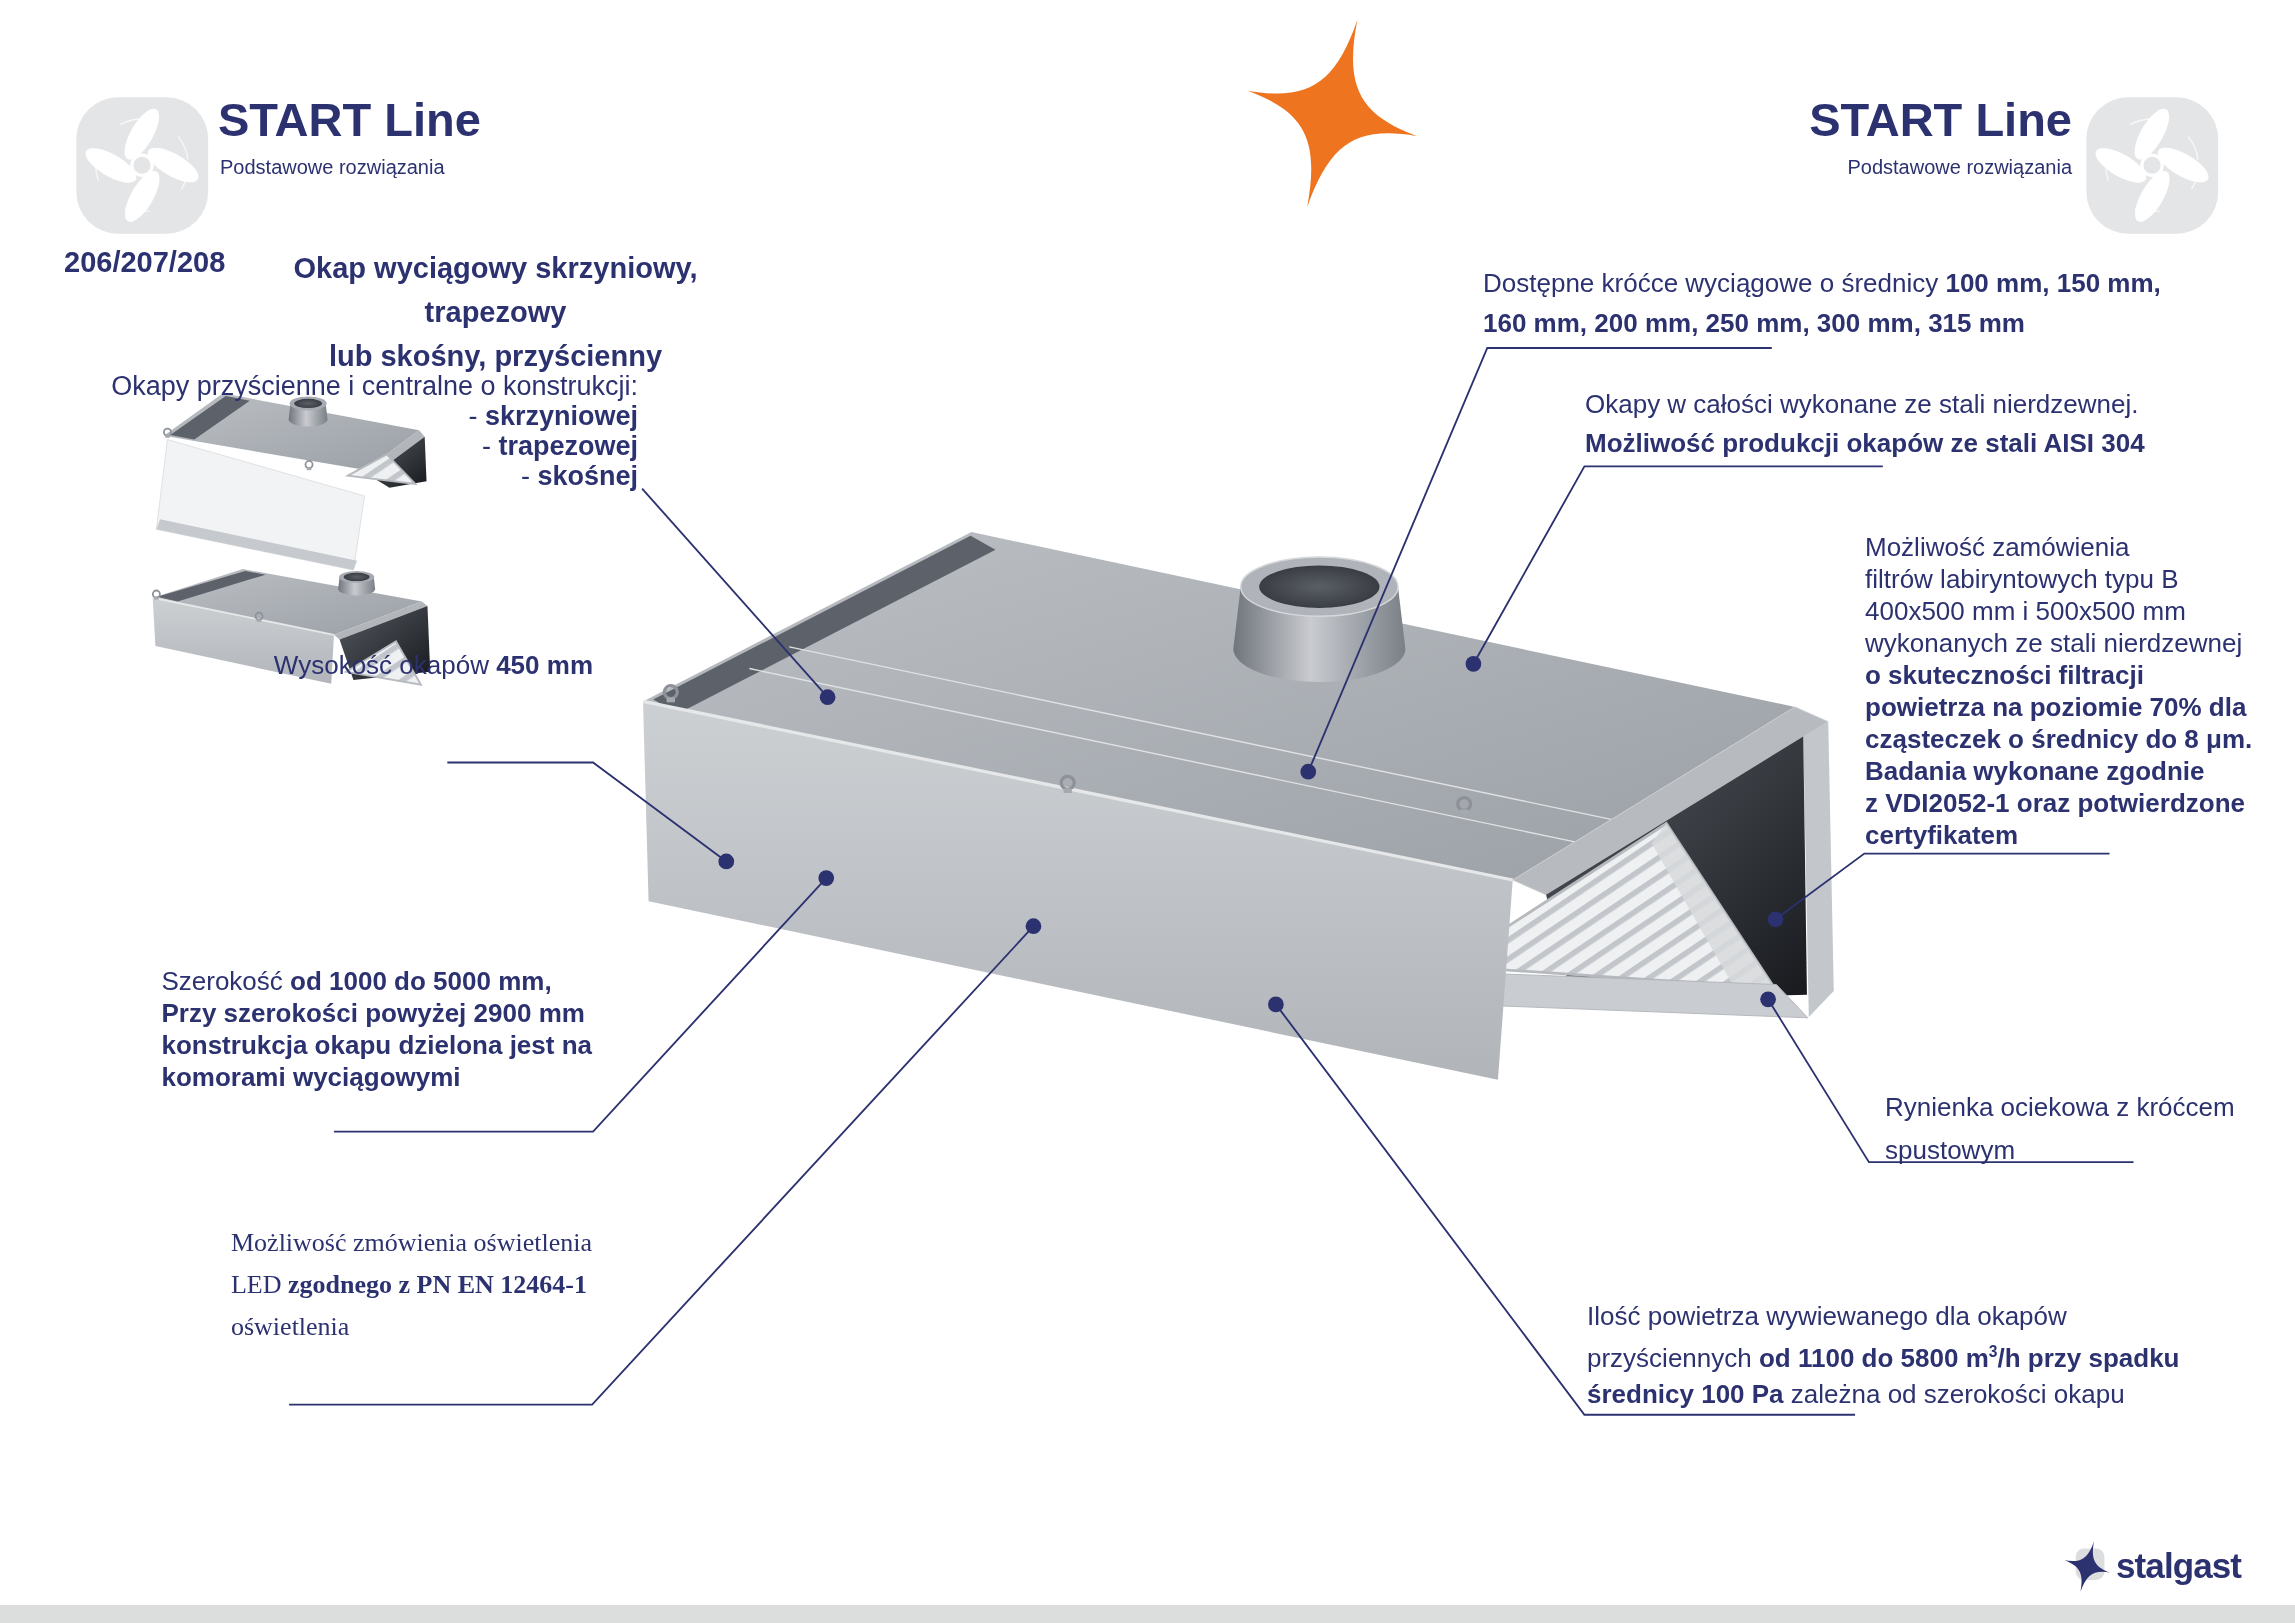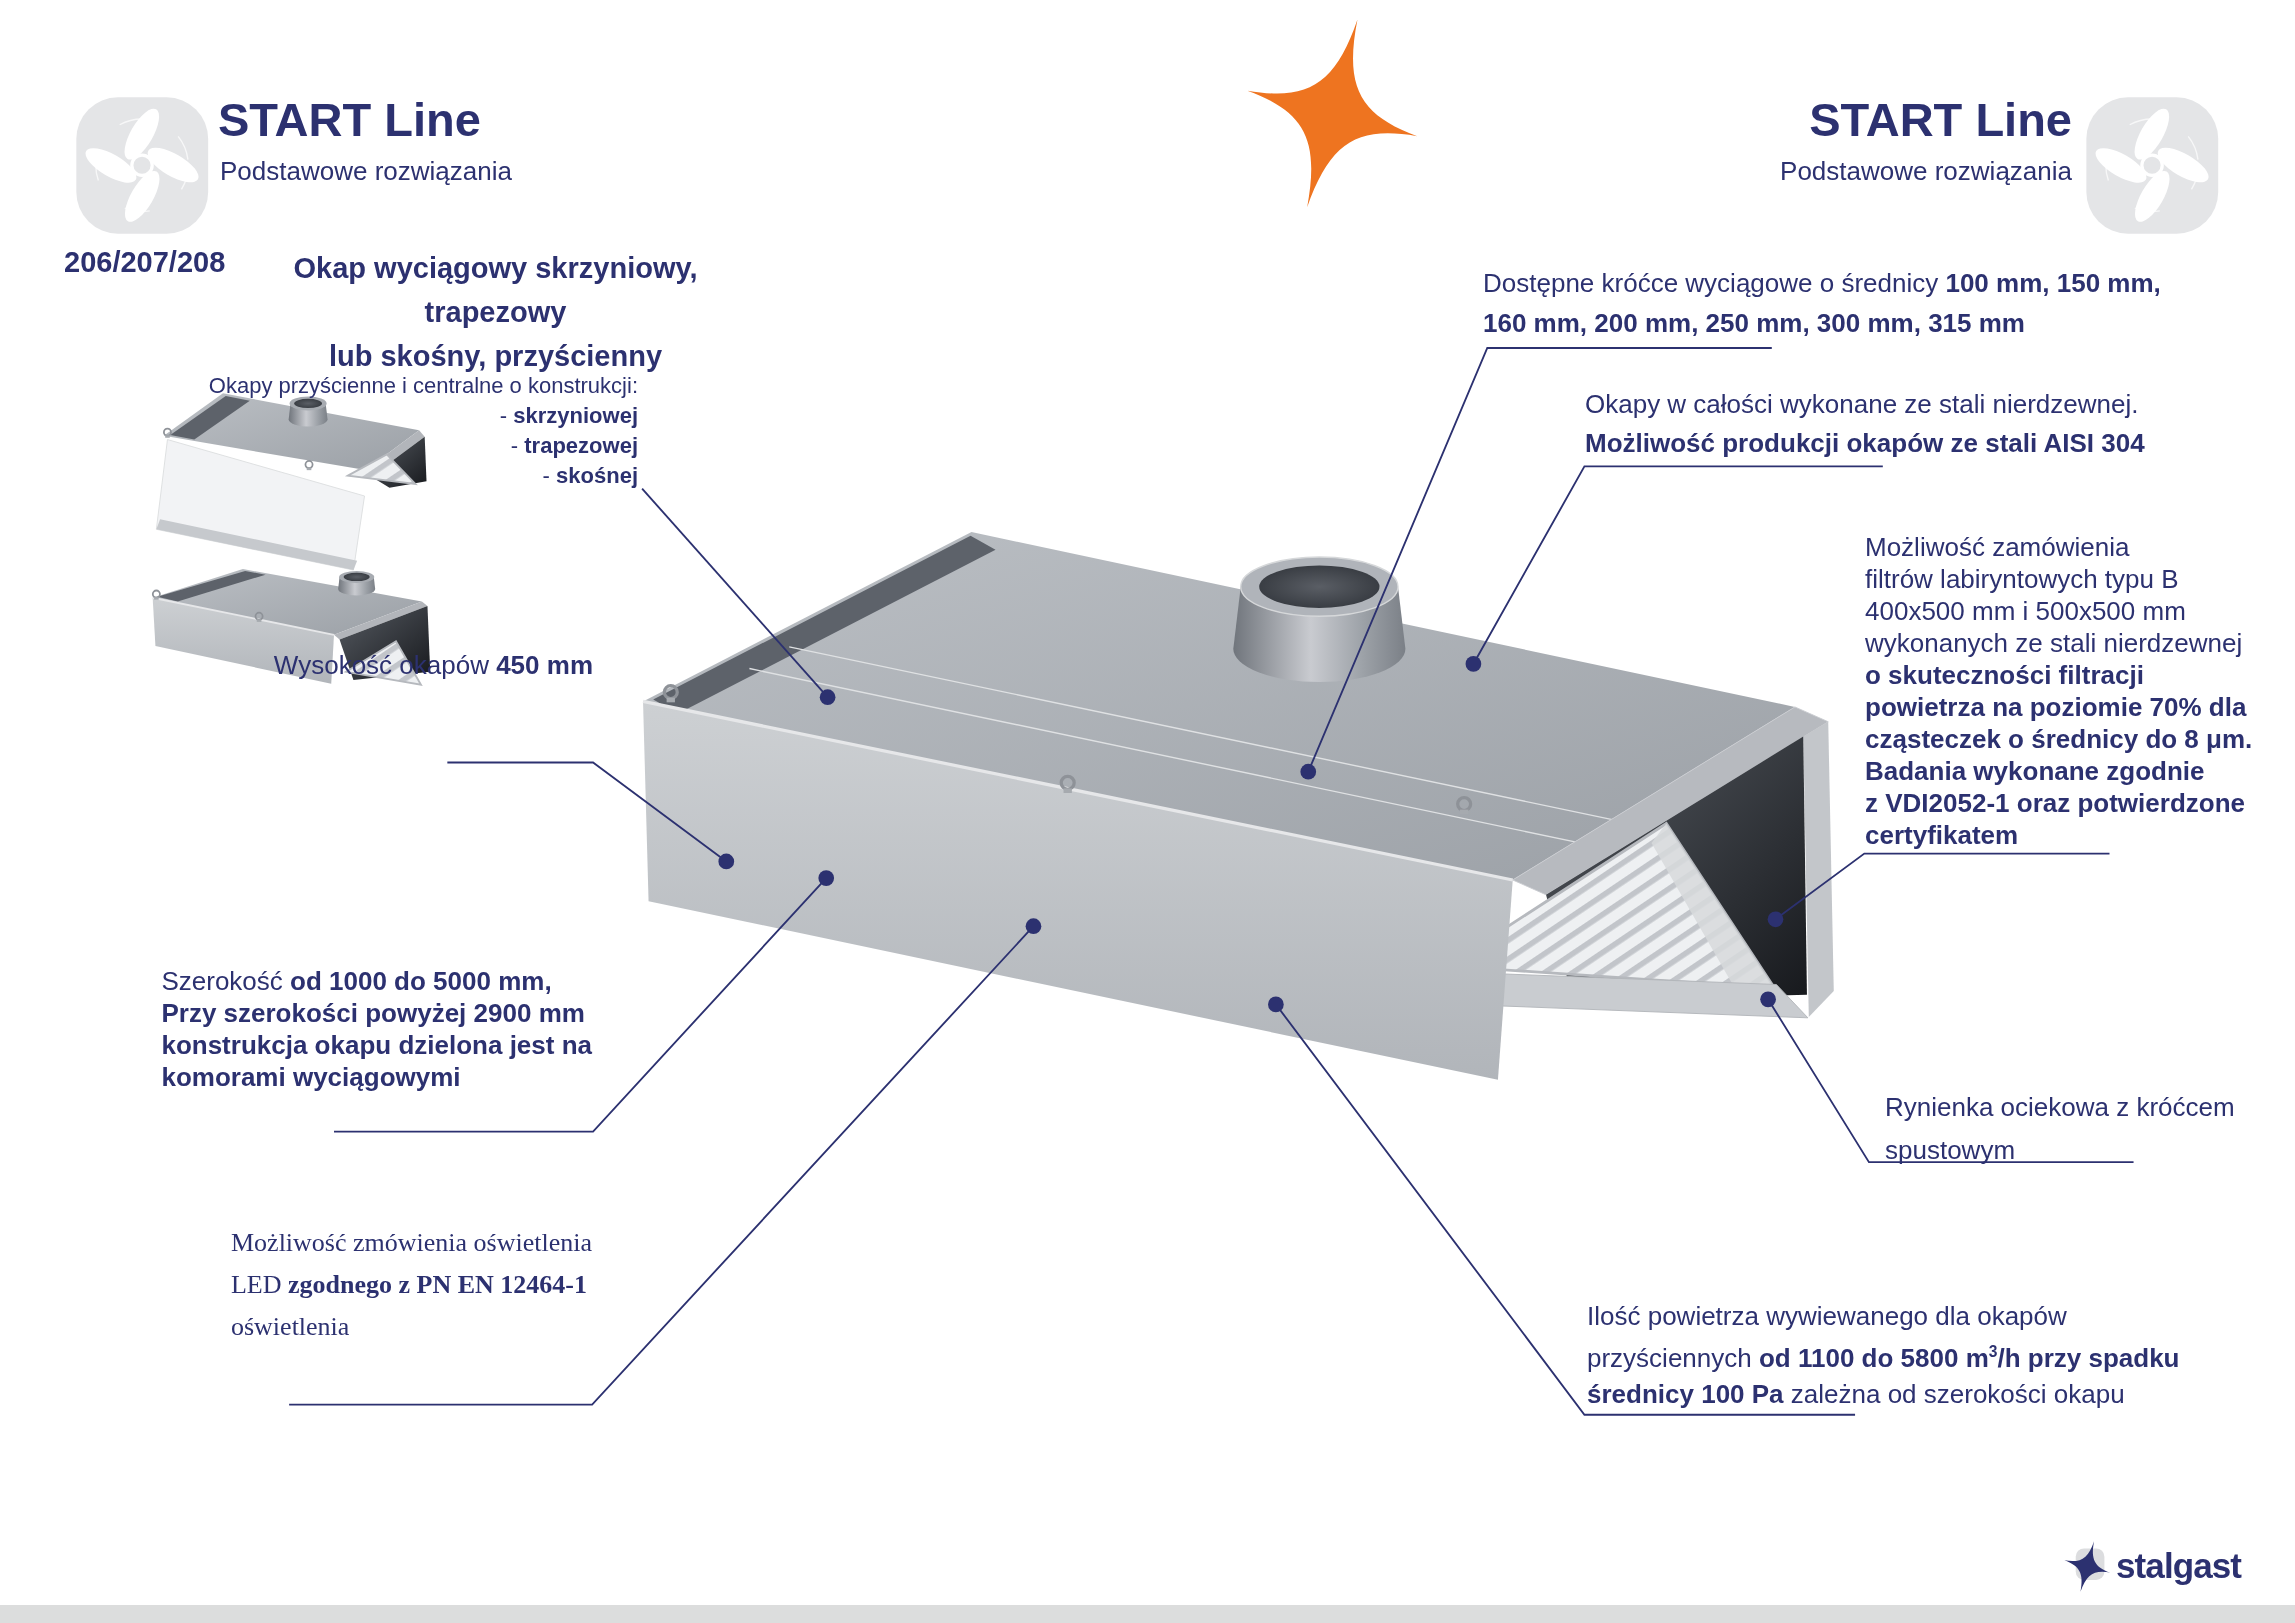--- a/index.html
+++ b/index.html
@@ -16,33 +16,33 @@
     font-family:"Liberation Sans","DejaVu Sans",sans-serif;
     color:var(--navy);
     overflow:hidden;
   }
   #gfx{position:absolute;left:0;top:0;width:2295px;height:1623px;}
   .abs{position:absolute;}
   .b{font-weight:bold;}
   sup{font-size:60%;vertical-align:super;}
 
   .brand-title{font-size:47px;font-weight:bold;letter-spacing:0;}
-  .brand-sub{font-size:26px;}
+  .brand-sub{font-size:20px;}
 
   #brand-left-title{left:218px;top:92px;}
   #brand-left-sub{left:220px;top:156px;}
   #brand-right-title{right:223px;top:92px;text-align:right;}
   #brand-right-sub{right:223px;top:156px;text-align:right;}
 
   #product-code{left:64px;top:246px;font-size:29px;font-weight:bold;}
   #product-name{left:234px;top:246px;width:523px;text-align:center;
                 font-size:29px;font-weight:bold;line-height:44px;}
 
   .ann{position:absolute;font-size:26px;line-height:32px;color:var(--navy);}
-  #ann-construction{top:371px;right:1657px;text-align:right;font-size:22px;line-height:30px;}
+  #ann-construction{top:371px;right:1657px;text-align:right;font-size:27px;line-height:30px;}
   #ann-height{top:649px;right:1702px;text-align:right;}
   #ann-width{top:965px;right:1703px;text-align:left;}
   #ann-lighting{top:1222px;right:1703px;text-align:left;line-height:42px;font-family:Liberation Serif, serif;}
   #ann-ducts{left:1483px;top:263px;line-height:40px;}
   #ann-steel{left:1585px;top:385px;line-height:39px;}
   #ann-filters{left:1865px;top:531px;line-height:32px;}
   #ann-drip{left:1885px;top:1086px;line-height:43px;}
   #ann-airflow{left:1587px;top:1298px;line-height:36px;}
 
   #footer-wordmark{left:2116px;top:1546px;font-size:35px;font-weight:bold;letter-spacing:-0.9px;}

